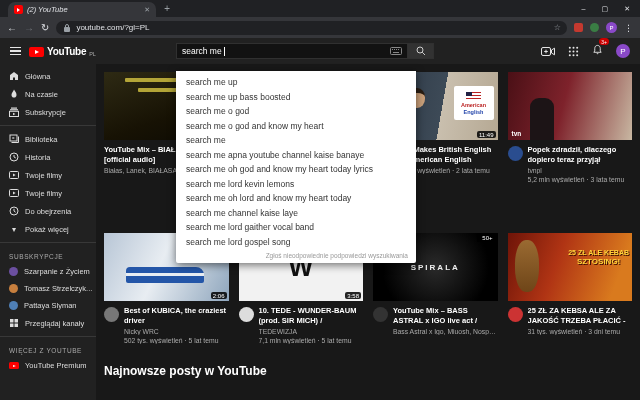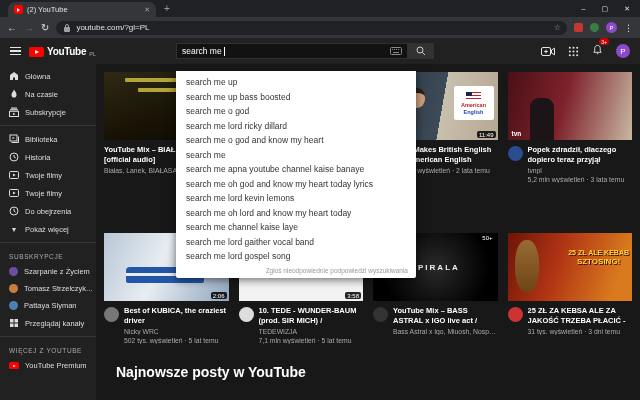--- a/index.html
+++ b/index.html
@@ -1,21 +1,21 @@
 <!DOCTYPE html>
 <html><head>
 <meta charset="utf-8">
 <style>
   * { margin:0; padding:0; box-sizing:border-box; }
   html,body { width:640px; height:400px; overflow:hidden; background:#000; }
   body { font-family:"Liberation Sans","DejaVu Sans",sans-serif; }
   .screen { position:relative; width:640px; height:400px; background:#181818; overflow:hidden; }
 
   
-  .titlebar { height:17px; background:#202124; display:flex; align-items:flex-end; padding-left:8px; }
+  .titlebar { height:17px; background:#202124; display:flex; align-items:flex-end; padding-left:8px;font-style:italic; }
   .tab { height:15px; width:148px; background:#35363a; border-radius:7px 7px 0 0; display:flex; align-items:center; padding:0 6px; gap:4px; }
   .favicon { width:9px; height:9px; background:#f00; border-radius:2px; display:flex; align-items:center; justify-content:center; flex:none; }
   .favicon::after { content:""; border-left:3px solid #fff; border-top:2px solid transparent; border-bottom:2px solid transparent; }
   .tab-title { font-size:7.5px; color:#dfe1e5; flex:1; white-space:nowrap; overflow:hidden; }
   .tab-close { font-size:7px; color:#9aa0a6; }
   .newtab { font-size:10px; color:#9aa0a6; margin-left:8px; align-self:center; }
   .win-controls { margin-left:auto; display:flex; gap:16px; padding:0 10px; color:#dfe1e5; font-size:7px; align-self:center; }
 
   .toolbar { height:21px; background:#35363a; display:flex; align-items:center; padding:0 7px; gap:7px; }
   .nav-ic { font-size:10px; color:#dfe1e5; line-height:1; }
@@ -68,21 +68,21 @@
   .grid { display:grid; grid-template-columns:repeat(4,1fr); column-gap:10px; row-gap:50px; }
   .card { min-width:0; }
   .thumb { position:relative; height:68px; overflow:hidden; background:#333; }
   .duration { position:absolute; right:2px; bottom:2px; background:rgba(0,0,0,.85); color:#fff; font-size:6px; padding:0.5px 2px; border-radius:2px; }
   .badge50 { position:absolute; right:0; top:0; background:rgba(0,0,0,.8); color:#fff; font-size:6px; padding:1.5px 5px; }
   .info { display:flex; gap:5px; margin-top:5px; }
   .avatar-sm { width:15px; height:15px; border-radius:50%; flex:none; margin-top:1px; }
   .tcol { min-width:0; flex:1; }
   .vtitle { font-size:7.5px; font-weight:bold; color:#fff; line-height:10px; max-height:20px; overflow:hidden; }
   .vchan,.vmeta { font-size:6.8px; color:#aaa; margin-top:2px; white-space:nowrap; overflow:hidden; text-overflow:ellipsis; }
-  .posts-heading { margin-top:20px; font-size:14px; font-weight:bold; color:#fff;margin-left:12px; }
+  .posts-heading { margin-top:20px; font-size:12px; font-weight:bold; color:#fff; }
 
   
   .art-bialas { background:linear-gradient(160deg,#2e2a14 0%,#171204 60%,#0c0a04 100%); }
   .art-bialas .ybar { width:66%; height:4px; background:#cdbc3f; margin:6px auto 0; opacity:.85; border-radius:1px; }
   .art-bialas .ybar.short { width:45%; }
   .art-eng { background:linear-gradient(100deg,#2a3542 0%,#3d4a57 55%,#c9bfae 55%,#b5a893 100%); }
   .art-eng .face { position:absolute; left:28%; top:24%; width:17px; height:20px; background:#caa07a; border-radius:45%; border-top:5px solid #2a1d12; }
   .art-eng .card { position:absolute; right:4px; top:14px; width:40px; height:34px; background:#fff; border-radius:2px; display:flex; flex-direction:column; align-items:center; justify-content:center; gap:1px; }
   .art-eng .flag { position:relative; width:15px; height:8px; background:repeating-linear-gradient(#b22 0 1.4px,#fff 1.4px 2.8px); margin-bottom:1px; }
   .art-eng .flag i { position:absolute; left:0; top:0; width:6px; height:4px; background:#224; display:block; }
@@ -429,21 +429,20 @@
 
       </div>
       <div class="posts-heading">Najnowsze posty w YouTube</div>
     </main>
   </div>
 
   <div class="suggestions">
     <div class="sug-item">search me up</div>
     <div class="sug-item">search me up bass boosted</div>
     <div class="sug-item">search me o god</div>
-    <div class="sug-item">search me lord ricky dillard</div>
     <div class="sug-item">search me o god and know my heart</div>
     <div class="sug-item">search me</div>
     <div class="sug-item">search me apna youtube channel kaise banaye</div>
     <div class="sug-item">search me oh god and know my heart today lyrics</div>
     <div class="sug-item">search me lord kevin lemons</div>
     <div class="sug-item">search me oh lord and know my heart today</div>
     <div class="sug-item">search me channel kaise laye</div>
     <div class="sug-item">search me lord gaither vocal band</div>
     <div class="sug-item">search me lord gospel song</div>
     <div class="sug-report">Zgłoś nieodpowiednie podpowiedzi wyszukiwania</div>

